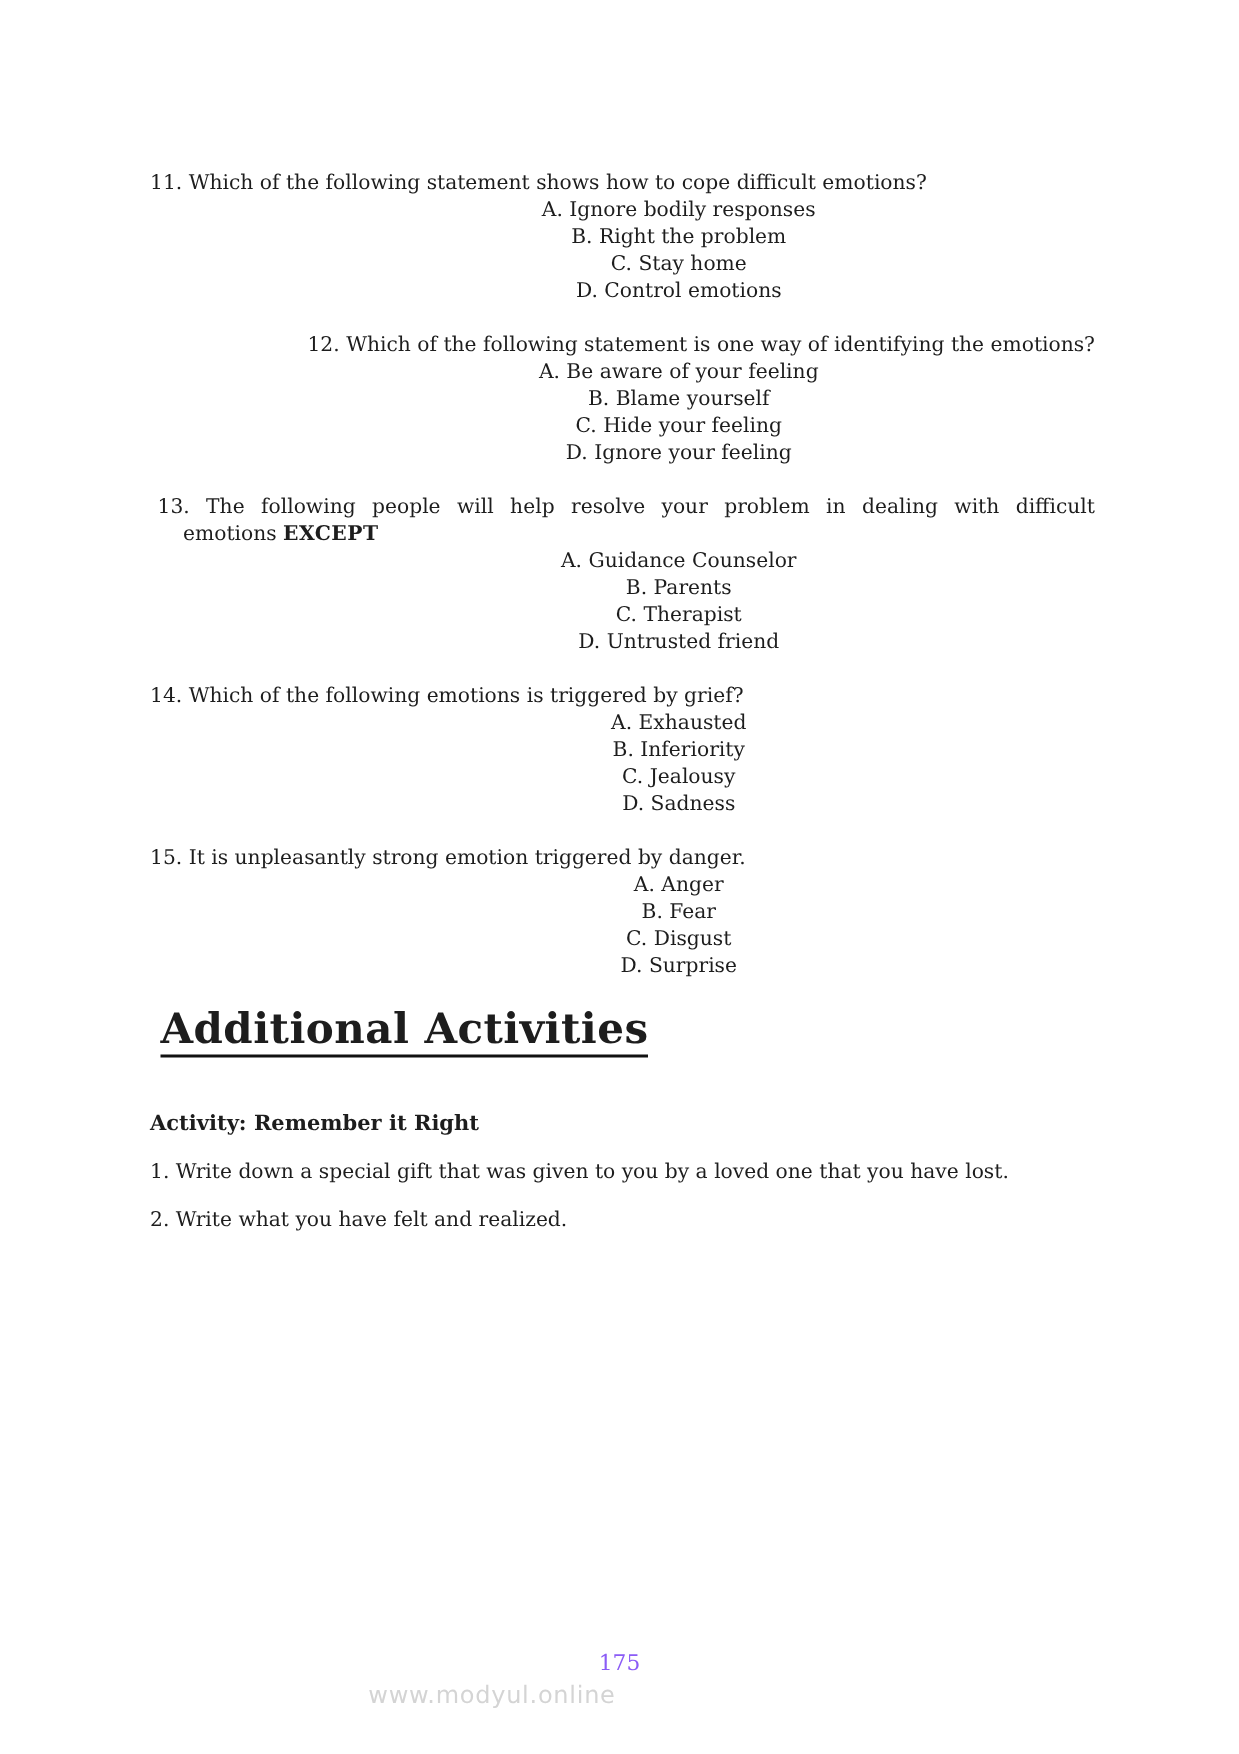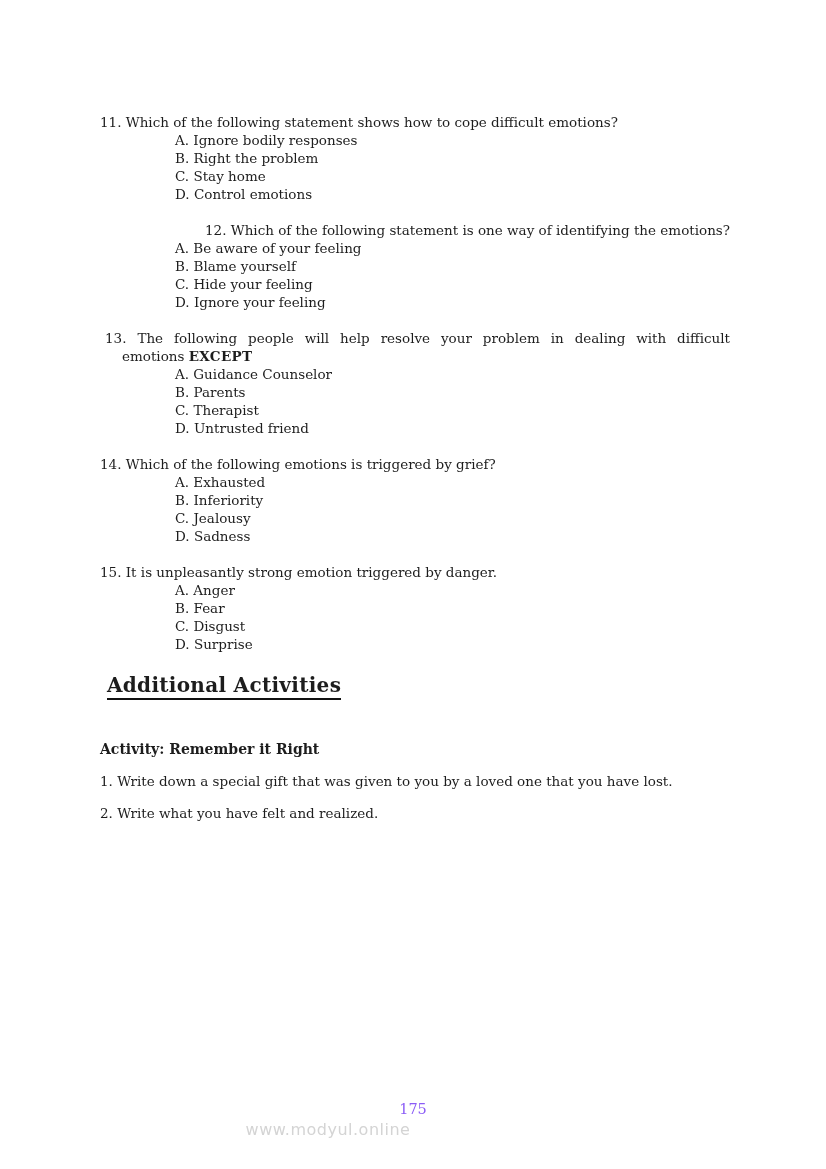--- a/index.html
+++ b/index.html
@@ -20,24 +20,24 @@
   .question{margin-bottom:18px;}
   .q-line{white-space:nowrap;}
   .q-indent{margin-left:5px;text-align:right;}
   .just{
     white-space:normal;
     text-align:justify;
     text-align-last:justify;
   }
   .q13-wrap{padding-left:22px;}
   .q13-wrap strong{letter-spacing:0.3px;}
-  .option{padding-left:75px;white-space:nowrap;}
+  .option{padding-left:75px;white-space:nowrap;text-align:center;}
   .heading{
     margin:0 0 0 7px;
-    font-size:20px;line-height:29px;
+    font-size:28px;line-height:29px;
     font-weight:bold;
     letter-spacing:0.3px;
   }
   .heading .underline{
     border-bottom:2.5px solid #111111;
     padding-bottom:1px;
   }
   .activity-title{
     margin-top:40px;
     font-size:14px;line-height:18px;

